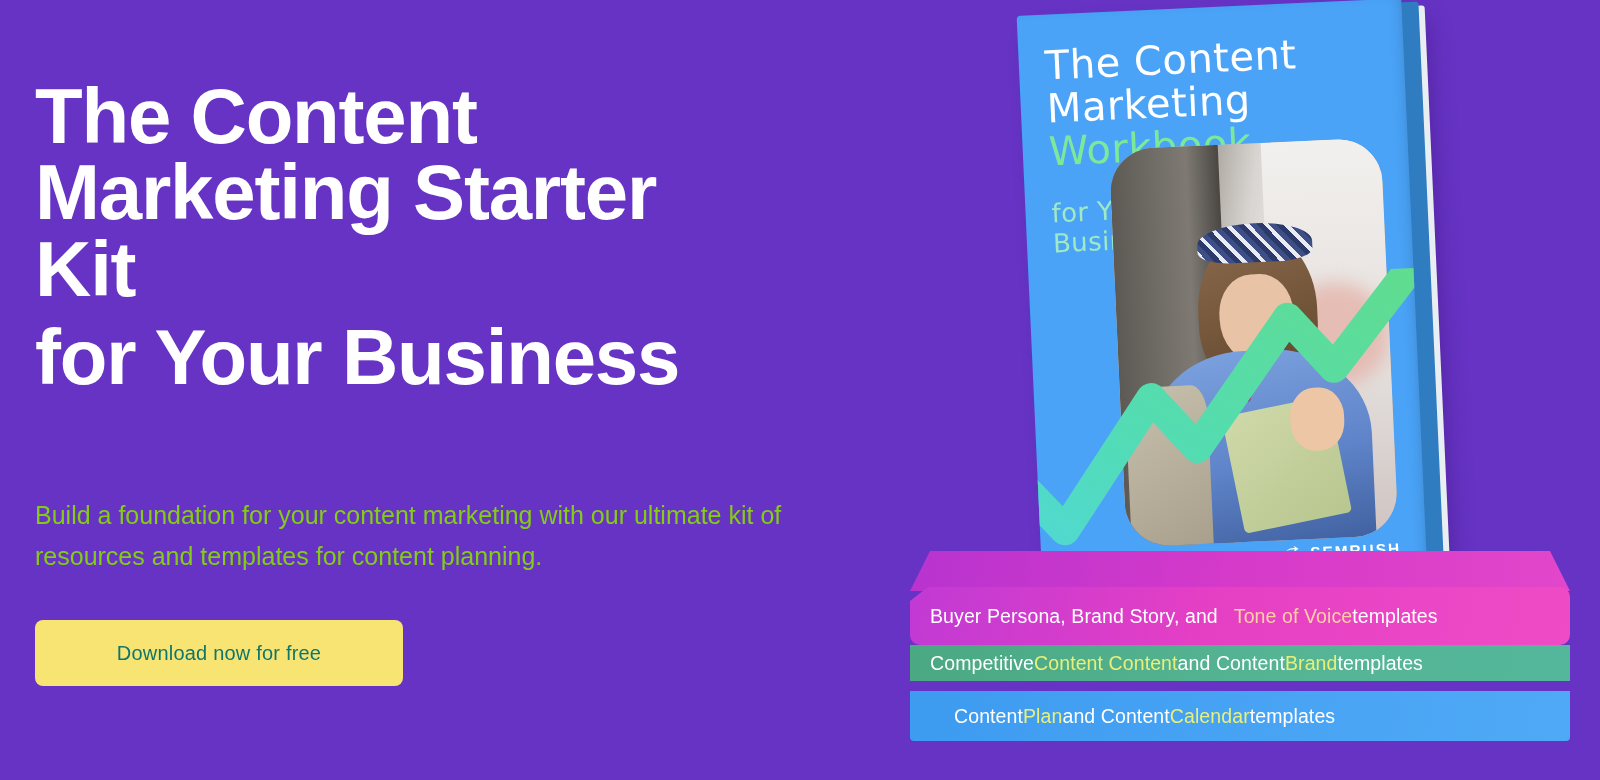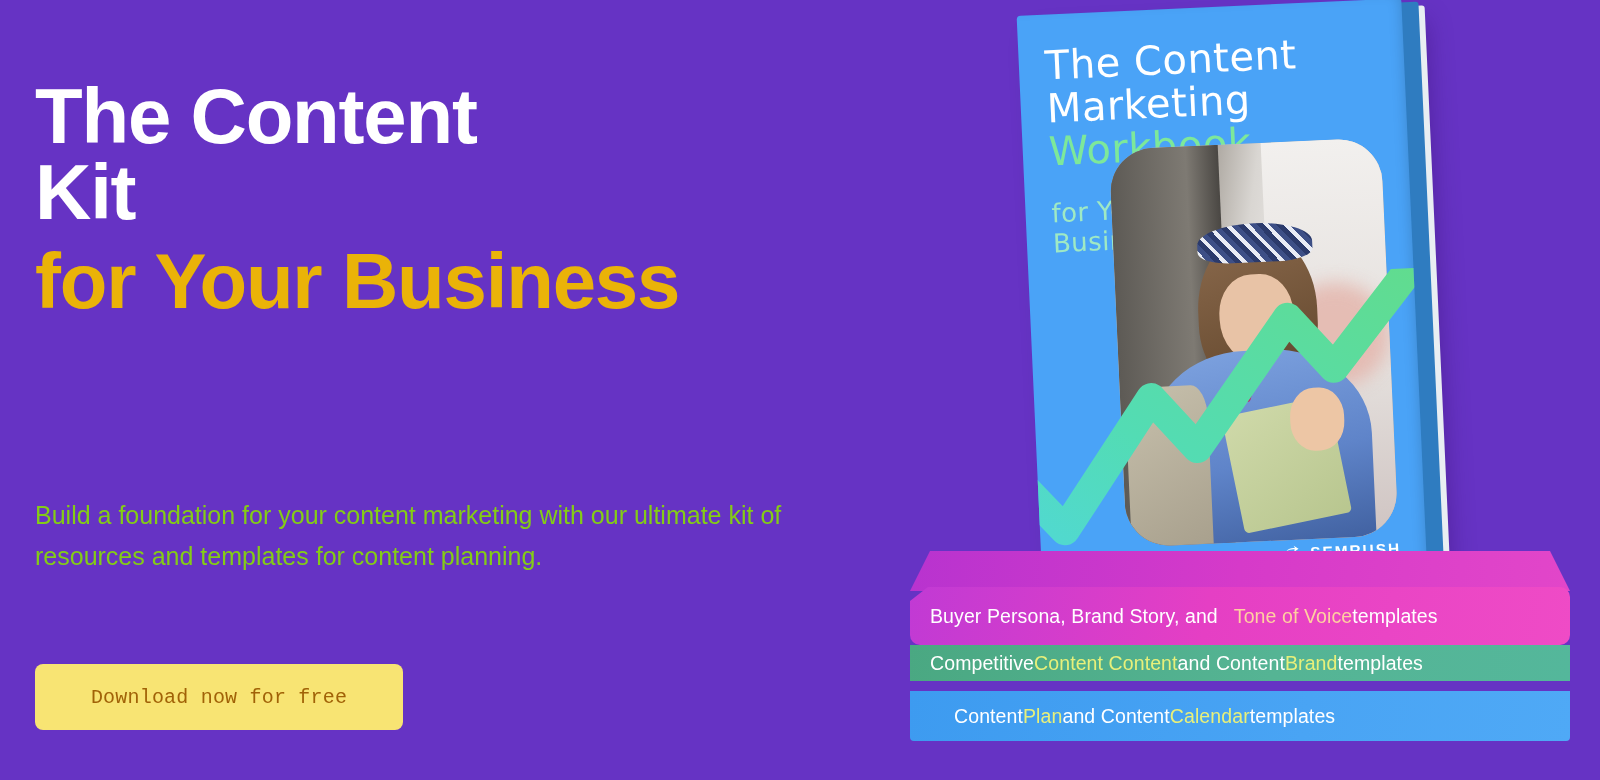--- a/index.html
+++ b/index.html
@@ -23,51 +23,50 @@
     width:760px;
     font-size:78px;
     line-height:0.98;
     font-weight:700;
     letter-spacing:-1.2px;
     color:#ffffff;
   }
   .headline .line{ display:block; white-space:nowrap; }
   .headline .accent{
     display:block;
-    color:#eab308;
+    color:#ffffff;
     margin-top:12px;
   }
 
   .subcopy{
     position:absolute;
     left:0; top:495px;
     width:820px;
     font-size:25px;
     line-height:1.62;
     color:#84cc16;
     font-weight:400;
   }
 
   .cta-button{
     position:absolute;
     left:0; top:620px;
     width:368px; height:66px;
     background:#f8e473;
     border:none;
     border-radius:8px;
-    color:#a16207;
-    font-family:Liberation Mono, monospace;
+    color:#0f766e;
+    font-family:Liberation Sans, sans-serif;
     font-size:20px;
     font-weight:400;
     letter-spacing:.2px;
     cursor:pointer;
     display:flex;
     align-items:center;
     justify-content:center;
-    margin-top:44px;
   }
 
   
   .art{
     position:absolute;
     left:880px; top:0;
     width:720px; height:780px;
   }
 
   
@@ -239,20 +238,21 @@
     letter-spacing:1.9px;
   }
 </style>
 </head>
 <body>
 
 <div class="left-col">
 
   <h1 class="headline">
     <span class="line">The Content</span>
+    <span class="line">Marketing Starter</span>
     <span class="line">Kit</span>
     <span class="accent">for Your Business</span>
   </h1>
 
   <p class="subcopy">Build a foundation for your content marketing with our ultimate kit of resources and templates for content planning.</p>
 
   <button class="cta-button">Download now for free</button>
 </div>
 
 <div class="art">

